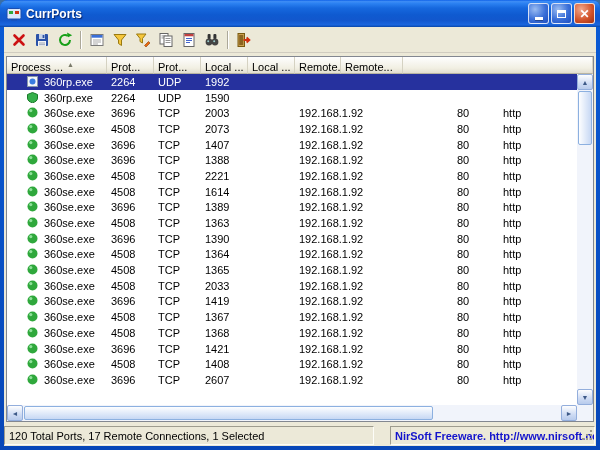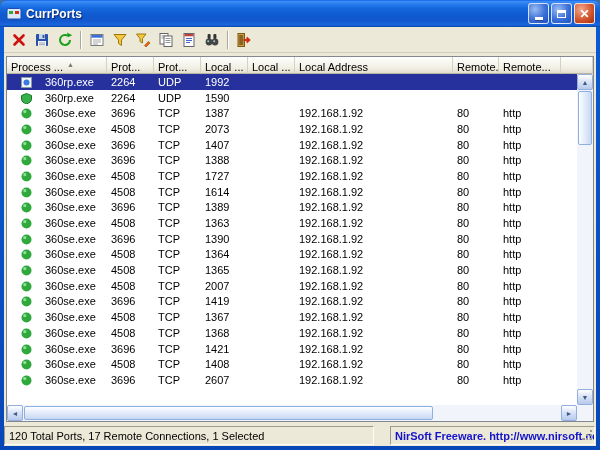--- a/index.html
+++ b/index.html
@@ -46,21 +46,21 @@
   .sort{font-size:7px;color:#7a7a6a;margin-left:4px}
   .c0{width:100px;flex:0 0 100px}.c1{width:47px;flex:0 0 47px}.c2{width:47px;flex:0 0 47px}
   .c3{width:47px;flex:0 0 47px}.c4{width:47px;flex:0 0 47px}.c5{width:158px;flex:0 0 158px}
   .c6{width:46px;flex:0 0 46px}.c7{width:62px;flex:0 0 62px}
   .cfill{flex:1 1 auto;border-left:none}
   .tmain{flex:1;display:flex;min-height:0}
   .tbody{flex:1;overflow:hidden;background:#fff}
   .row{display:flex;height:15.7px;align-items:center;white-space:nowrap}
   .row.selected{background:var(--selection,#26319e);color:#fff}
   .cell{padding:0 4px;overflow:hidden}
-  .namecell{display:flex;align-items:flex-end;gap:13px;padding-left:14px}
+  .namecell{display:flex;align-items:flex-start;gap:6px;padding-left:20px}
   .ric{width:11px;height:11px;flex:0 0 11px;display:block}
   .ric svg{width:11px;height:11px;display:block}
   .ntext{overflow:hidden;white-space:nowrap}
   
   .vscroll{width:16px;flex:0 0 16px;display:flex;flex-direction:column;background:#f1f4fb}
   .vtrack{flex:1;position:relative}
   .vthumb{position:absolute;top:1px;left:1px;right:1px;height:54px;
     background:linear-gradient(90deg,#fdfeff,#c7d8f4);border:1px solid #8cb0e0;border-radius:2px}
   .sbtn{width:16px;height:16px;flex:0 0 16px;font-size:7px;color:#3e5a88;
     display:flex;align-items:center;justify-content:center;
@@ -222,23 +222,20 @@
           </div>
           <div class="hcell c2">
             <span class="hlabel">Prot...</span>
           </div>
           <div class="hcell c3">
             <span class="hlabel">Local ...</span>
           </div>
           <div class="hcell c4">
             <span class="hlabel">Local ...</span>
           </div>
-          <div class="hcell c5">
-            <span class="hlabel">Local Address</span>
-          </div>
           <div class="hcell c6">
             <span class="hlabel">Remote...</span>
           </div>
           <div class="hcell c7">
             <span class="hlabel">Remote...</span>
           </div>
           <div class="hcell cfill"></div>
         </div>
       <div class="tmain">
         <div class="tbody">
@@ -283,21 +280,21 @@
                 <span class="ric">
                   <svg viewBox="0 0 11 11">
                     <circle cx="5.5" cy="5.5" r="5" fill="#2fa83c"></circle>
                     <circle cx="3.8" cy="3.6" r="1.6" fill="#8fe09a"></circle>
                   </svg>
                 </span>
                 <span class="ntext">360se.exe</span>
               </div>
               <div class="cell c1">3696</div>
               <div class="cell c2">TCP</div>
-              <div class="cell c3">1387</div>
+              <div class="cell c3">2003</div>
               <div class="cell c4"></div>
               <div class="cell c5">192.168.1.92</div>
               <div class="cell c6">80</div>
               <div class="cell c7">http</div>
               <div class="cell cfill"></div>
             </div>
             <div class="row">
               <div class="cell c0 namecell">
                 <span class="ric">
                   <svg viewBox="0 0 11 11">
@@ -359,21 +356,21 @@
                 <span class="ric">
                   <svg viewBox="0 0 11 11">
                     <circle cx="5.5" cy="5.5" r="5" fill="#2fa83c"></circle>
                     <circle cx="3.8" cy="3.6" r="1.6" fill="#8fe09a"></circle>
                   </svg>
                 </span>
                 <span class="ntext">360se.exe</span>
               </div>
               <div class="cell c1">4508</div>
               <div class="cell c2">TCP</div>
-              <div class="cell c3">1727</div>
+              <div class="cell c3">2221</div>
               <div class="cell c4"></div>
               <div class="cell c5">192.168.1.92</div>
               <div class="cell c6">80</div>
               <div class="cell c7">http</div>
               <div class="cell cfill"></div>
             </div>
             <div class="row">
               <div class="cell c0 namecell">
                 <span class="ric">
                   <svg viewBox="0 0 11 11">
@@ -492,21 +489,21 @@
                 <span class="ric">
                   <svg viewBox="0 0 11 11">
                     <circle cx="5.5" cy="5.5" r="5" fill="#2fa83c"></circle>
                     <circle cx="3.8" cy="3.6" r="1.6" fill="#8fe09a"></circle>
                   </svg>
                 </span>
                 <span class="ntext">360se.exe</span>
               </div>
               <div class="cell c1">4508</div>
               <div class="cell c2">TCP</div>
-              <div class="cell c3">2007</div>
+              <div class="cell c3">2033</div>
               <div class="cell c4"></div>
               <div class="cell c5">192.168.1.92</div>
               <div class="cell c6">80</div>
               <div class="cell c7">http</div>
               <div class="cell cfill"></div>
             </div>
             <div class="row">
               <div class="cell c0 namecell">
                 <span class="ric">
                   <svg viewBox="0 0 11 11">

